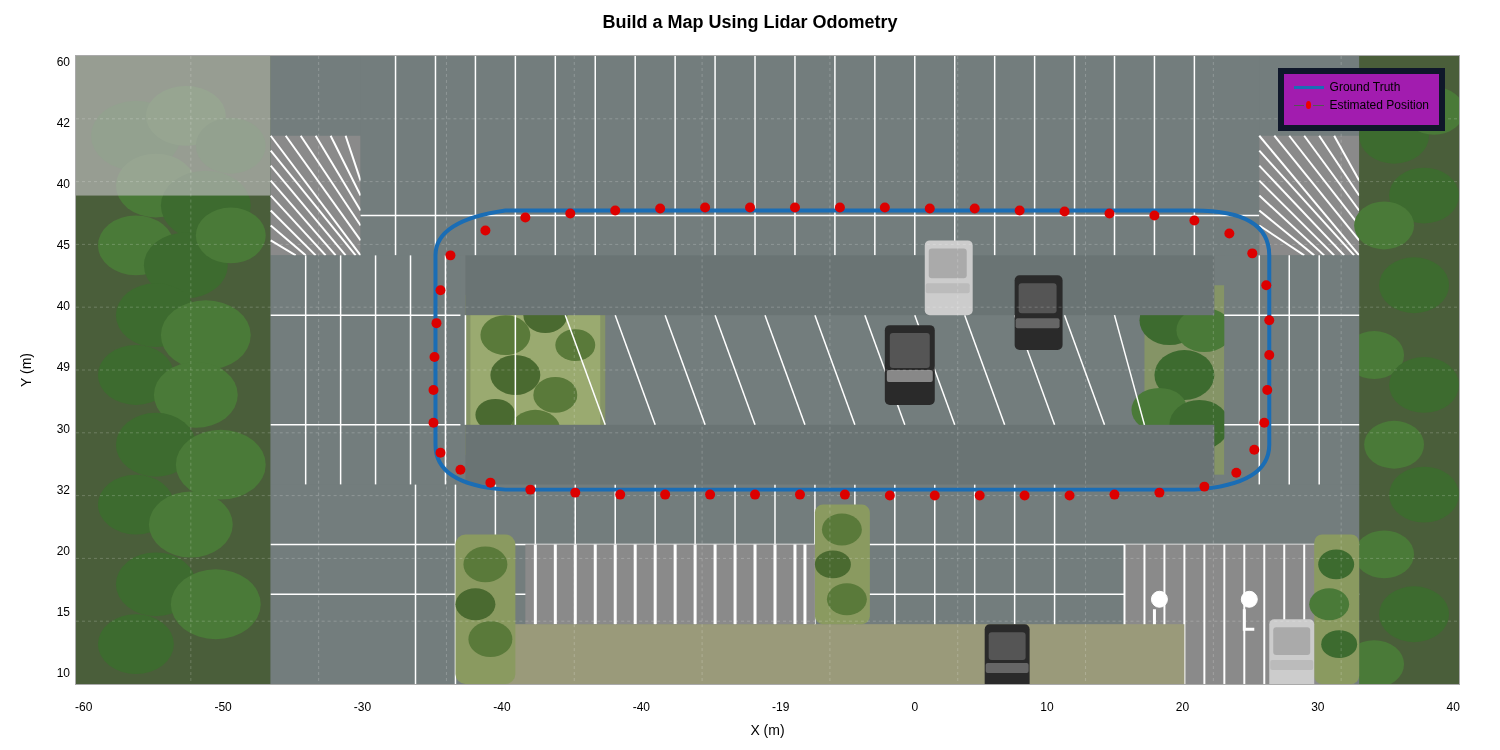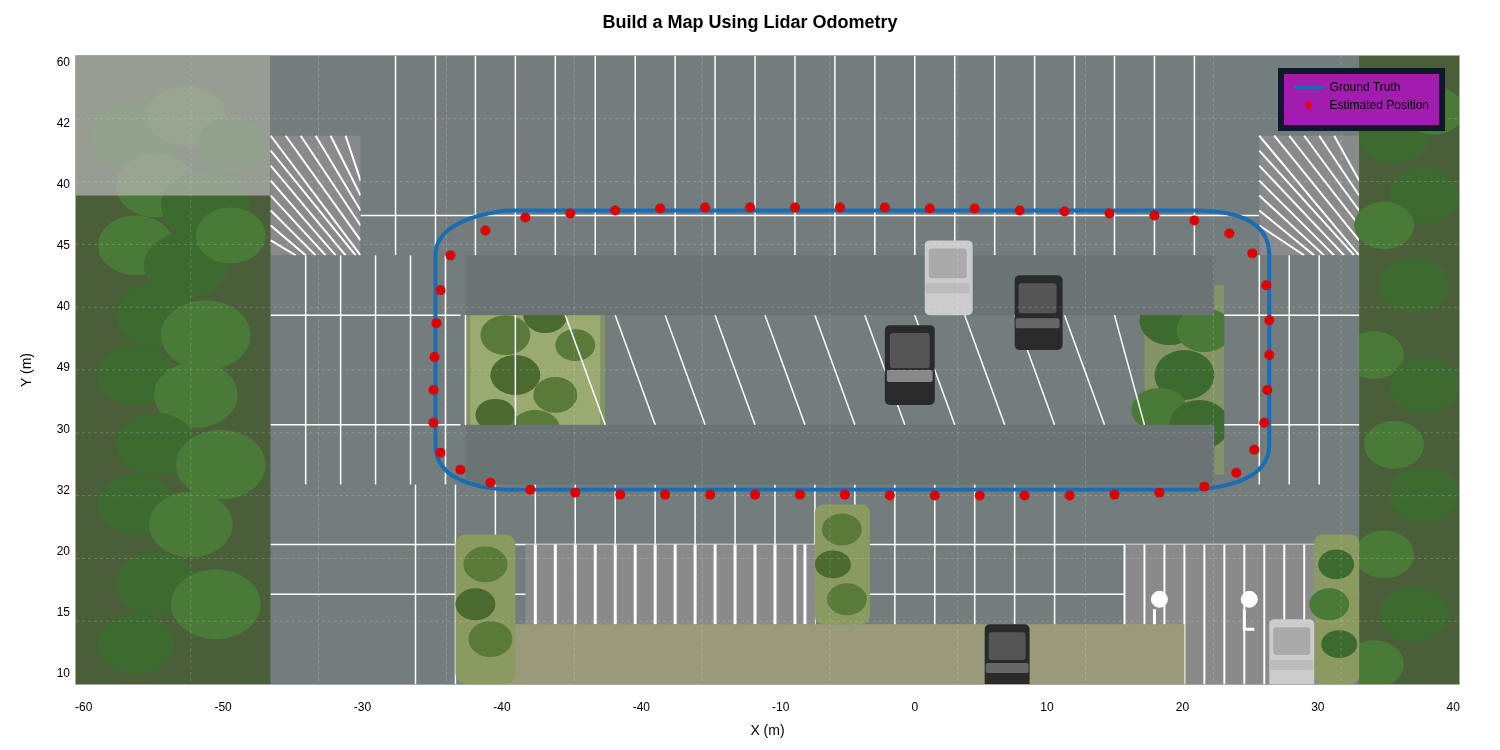--- a/index.html
+++ b/index.html
@@ -512,21 +512,21 @@
     </svg>
 
   </div>
 
   <div class="x-ticks">
     <span class="x-tick">-60</span>
     <span class="x-tick">-50</span>
     <span class="x-tick">-30</span>
     <span class="x-tick">-40</span>
     <span class="x-tick">-40</span>
-    <span class="x-tick">-10</span>
+    <span class="x-tick">-19</span>
     <span class="x-tick">0</span>
     <span class="x-tick">10</span>
     <span class="x-tick">20</span>
     <span class="x-tick">30</span>
     <span class="x-tick">40</span>
   </div>
 
   <div class="x-axis-label">X (m)</div>
 
   <div class="legend">

